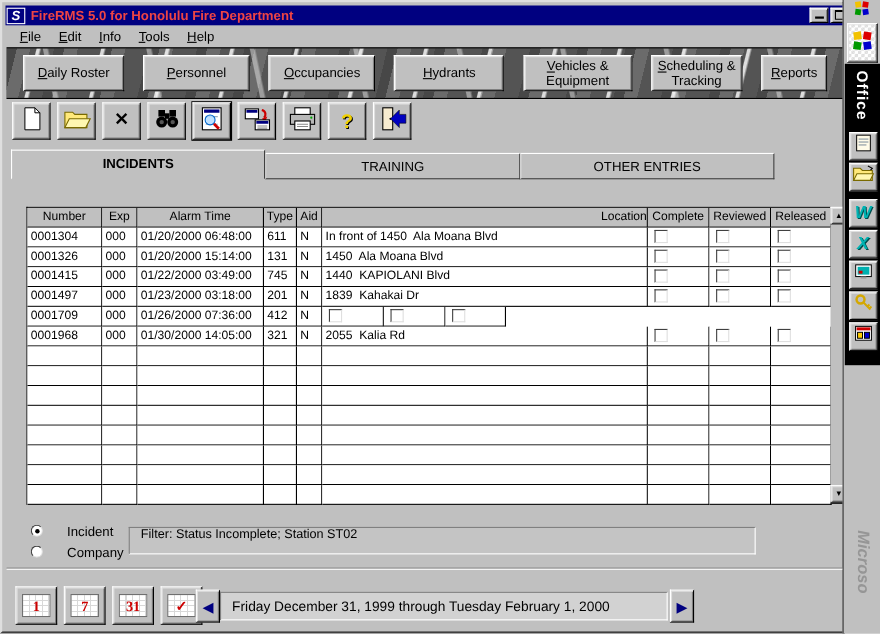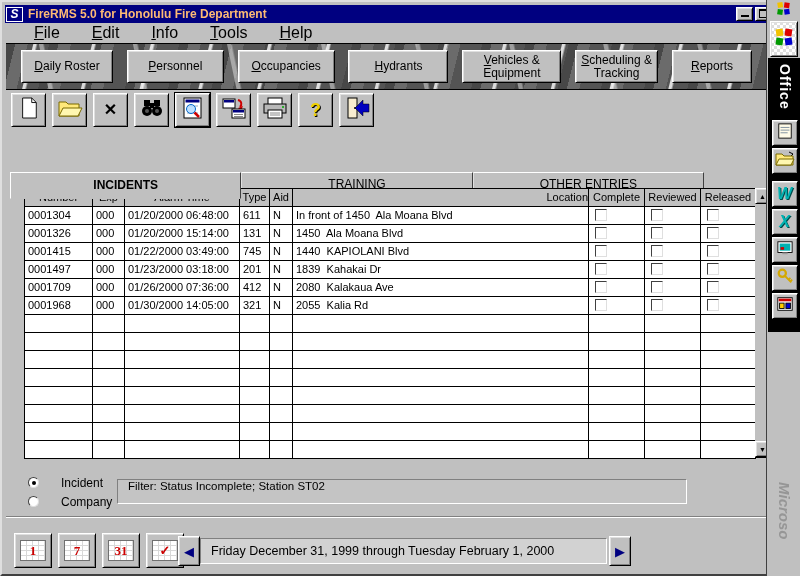--- a/index.html
+++ b/index.html
@@ -13,29 +13,29 @@
   .sunken { border:1px solid; border-color:#808080 #fff #fff #808080; }
 
   
   .main-window { position:absolute; left:0; top:0; width:768px; height:576px;
                  background:#c0c0c0; border:2px solid; border-color:#dfdfdf #404040 #404040 #dfdfdf; }
   .titlebar { position:absolute; left:3px; top:3px; width:762px; height:18px;
               background:#000080; display:flex; align-items:center; overflow:visible; }
   .app-icon { width:17px; height:15px; margin-left:1px; background:#000080; border:1px solid #fff;
               color:#fff; font-weight:bold; font-style:italic; font-size:12px; line-height:13px;
               text-align:center; flex:0 0 auto; }
-  .title-text { color:#fdba74; font-weight:bold; font-size:12px; margin-left:5px; white-space:nowrap; }
+  .title-text { color:#ef4444; font-weight:bold; font-size:12px; margin-left:5px; white-space:nowrap; }
   .win-btn { position:absolute; top:2px; width:17px; height:14px; display:flex;
              align-items:flex-end; justify-content:center; }
   .min-glyph { width:8px; height:2px; background:#000; margin-bottom:3px; }
   .max-glyph { width:9px; height:9px; border:1px solid #000; border-top:2px solid #000; margin-bottom:2px; }
 
   .menubar { position:absolute; left:4px; top:22px; width:760px; height:18px;
              display:flex; align-items:center; padding-left:4px; }
-  .menu-item { display:inline-block; padding:1px 8px; font-size:16px;margin-left:16px; }
+  .menu-item { display:inline-block; padding:1px 8px; font-size:12px; }
   .menu-item::first-letter { text-decoration:underline; }
 
   
   .banner { position:absolute; left:4px; top:41px; width:761px; height:47px;
             border-top:1px solid #000; border-bottom:1px solid #000;
             background-color:#5c5c5c;
             background-image:
               repeating-linear-gradient(104deg, rgba(255,255,255,0) 0 26px, rgba(255,255,255,.8) 27px 29px, rgba(255,255,255,0) 31px 57px),
               repeating-linear-gradient(78deg, rgba(255,255,255,0) 0 41px, rgba(230,230,230,.5) 42px 45px, rgba(255,255,255,0) 47px 92px),
               repeating-linear-gradient(104deg, #474747 0 9px, #6b6b6b 9px 21px, #545454 21px 42px);
@@ -47,21 +47,21 @@
 
   
   .toolbar { position:absolute; left:9px; top:91px; display:flex; gap:6px; }
   .tool-btn { width:35px; height:34px; display:flex; align-items:center; justify-content:center; }
   .tool-btn.active { box-shadow: inset 1px 1px 0 #dfdfdf, inset -1px -1px 0 #808080, 0 0 0 1px #000; }
   .glyph-x { font-size:16px; font-weight:bold; line-height:1; }
   .glyph-q { font-size:18px; font-weight:bold; color:#f0d000; text-shadow:1px 1px 0 #000; line-height:1; }
 
   
   .tabstrip { position:absolute; left:8px; top:134px; width:694px; height:27px;
-              display:flex; align-items:flex-start;margin-top:36px; }
+              display:flex; align-items:flex-end; }
   .tab { flex:1; height:24px; line-height:22px; text-align:center; font-size:12px;
          background:#c0c0c0; border-top:1px solid #fff; border-left:1px solid #dfdfdf;
          border-right:1px solid #404040; border-bottom:1px solid #404040; }
   .tab.active { height:27px; line-height:25px; font-weight:bold; border-bottom:1px solid #c0c0c0;
                 border-left:1px solid #fff; position:relative; z-index:3; }
 
   
   .grid { position:absolute; left:22px; top:186px; width:732px; background:#fff;
           border-left:1px solid #000; border-top:1px solid #000; font-size:11px; }
   .trow { display:flex; height:18px; }
@@ -168,21 +168,21 @@
         </div>
       <div class="nav-btn raised" style="width:100px">
           <span class="lbl">Hydrants</span>
         </div>
       <div class="nav-btn raised" style="width:99px">
           <span class="lbl">Vehicles &amp; Equipment</span>
         </div>
       <div class="nav-btn raised" style="width:83px">
           <span class="lbl">Scheduling &amp; Tracking</span>
         </div>
-      <div class="nav-btn raised" style="width:80px">
+      <div class="nav-btn raised" style="width:60px">
           <span class="lbl">Reports</span>
         </div>
     </div>
 
     <div class="toolbar">
       <div class="tool-btn raised">
         <span><svg width="20" height="24" viewBox="0 0 22 24">
               <path d="M4 1h10l5 5v17H4z" fill="#fff" stroke="#000"></path>
               <path d="M14 1v5h5" fill="none" stroke="#000"></path>
             </svg></span>
@@ -313,21 +313,20 @@
     <div class="td c-chk"><span class="checkbox"></span></div>
     <div class="td c-chk"><span class="checkbox"></span></div>
     <div class="td c-chk3"><span class="checkbox"></span></div>
   </div>
           <div class="trow">
     <div class="td c-number">0001709</div>
     <div class="td c-exp">000</div>
     <div class="td c-alarm">01/26/2000 07:36:00</div>
     <div class="td c-type">412</div>
     <div class="td c-aid">N</div>
-    <div class="td c-loc">2080  Kalakaua Ave</div>
     <div class="td c-chk"><span class="checkbox"></span></div>
     <div class="td c-chk"><span class="checkbox"></span></div>
     <div class="td c-chk3"><span class="checkbox"></span></div>
   </div>
           <div class="trow">
     <div class="td c-number">0001968</div>
     <div class="td c-exp">000</div>
     <div class="td c-alarm">01/30/2000 14:05:00</div>
     <div class="td c-type">321</div>
     <div class="td c-aid">N</div>

